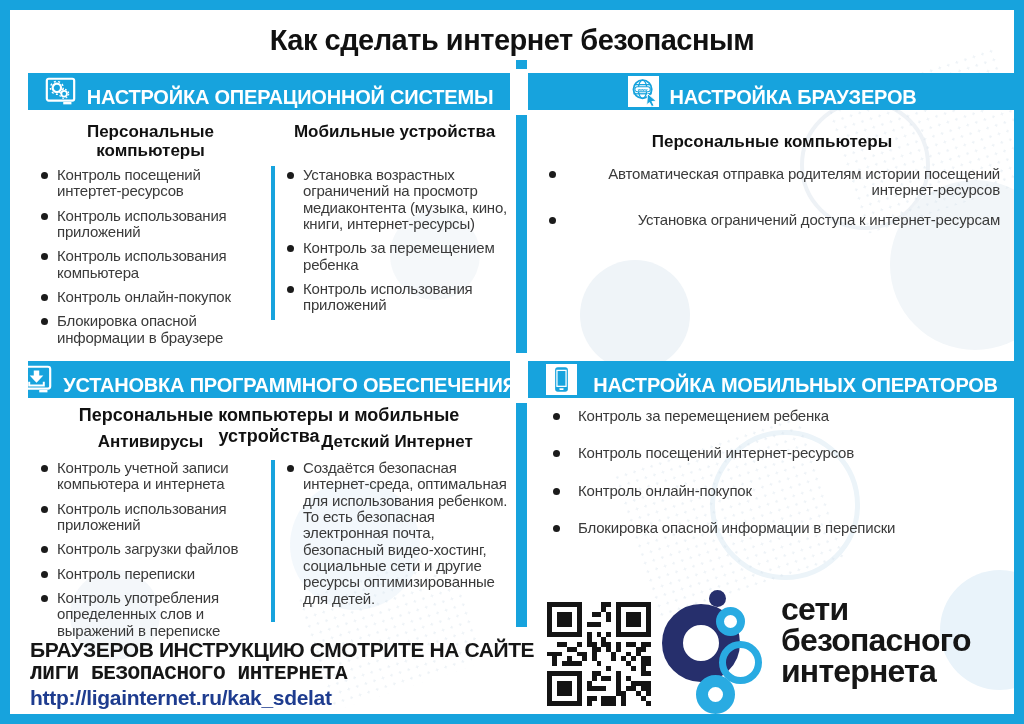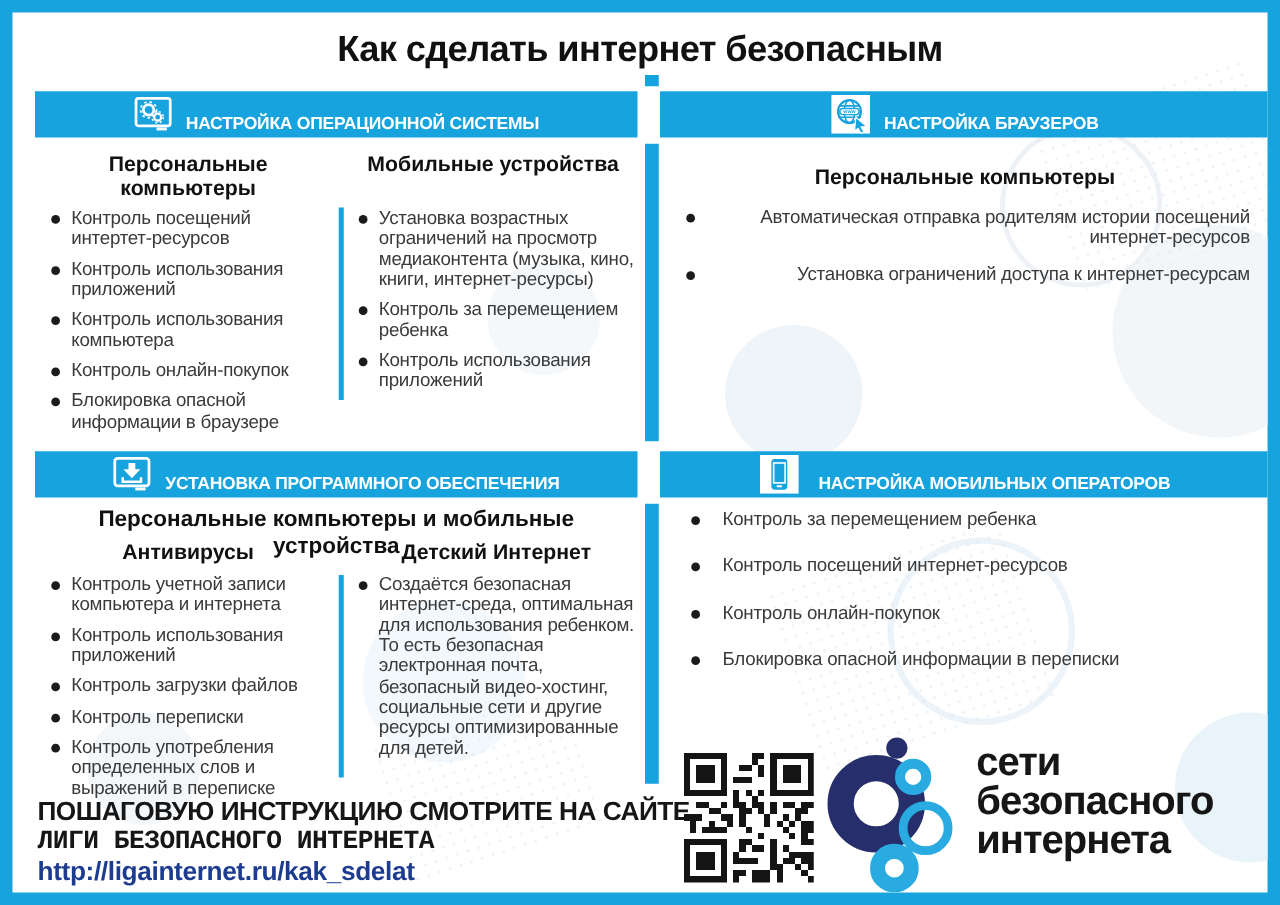--- a/index.html
+++ b/index.html
@@ -21,21 +21,21 @@
   .dots{position:absolute;pointer-events:none;opacity:.45;
     background-image:radial-gradient(circle,#d9e4ed 1.1px,transparent 1.3px);
     background-size:9px 9px;transform:rotate(-18deg);}
   .layer{position:absolute;inset:0;}
   
   .title{position:absolute;left:0;top:14px;width:100%;text-align:center;
     font-size:29px;font-weight:bold;color:var(--black);letter-spacing:-0.5px;}
   
   .bar{position:absolute;height:37px;background:var(--accent);
     display:flex;align-items:center;justify-content:center;gap:11px;}
-  .bar .hdr{color:#fff;font-weight:bold;font-size:14px;letter-spacing:-0.2px;white-space:nowrap;margin-top:12px;}
+  .bar .hdr{color:#fff;font-weight:bold;font-size:20px;letter-spacing:-0.2px;white-space:nowrap;margin-top:12px;}
   .bar svg{display:block;width:31px;height:31px;flex:0 0 auto;}
   #bar-os{left:18px;top:63px;width:482px;}
   #bar-br{left:518px;top:63px;width:488px;}
   #bar-sw{left:18px;top:351px;width:482px;}
   #bar-mo{left:518px;top:351px;width:488px;gap:16px;}
   
   .vdiv{position:absolute;background:var(--accent);}
   
   .colhead{position:absolute;text-align:center;font-weight:bold;color:var(--black);}
   .colhead.small{font-size:17px;line-height:1.12;}
@@ -164,21 +164,21 @@
     </svg>
     <span class="hdr">НАСТРОЙКА МОБИЛЬНЫХ ОПЕРАТОРОВ</span>
   </div>
   <ul class="blist spread" style="left:542px;top:398px;width:440px;">
       <li>Контроль за перемещением ребенка</li>
       <li>Контроль посещений интернет-ресурсов</li>
       <li>Контроль онлайн-покупок</li>
       <li>Блокировка опасной информации в переписки</li>
     </ul>
 
-  <div class="foot-line" style="top:628px;">ПОШАГОВУЮ ИНСТРУКЦИЮ СМОТРИТЕ НА САЙТЕ</div>
+  <div class="foot-line" style="top:628px;">БРАУЗЕРОВ ИНСТРУКЦИЮ СМОТРИТЕ НА САЙТЕ</div>
   <div class="foot-line" style="top:652px;font-family:Liberation Mono, monospace;">ЛИГИ БЕЗОПАСНОГО ИНТЕРНЕТА</div>
   <a class="foot-url" href="#" style="top:676px;">http://ligainternet.ru/kak_sdelat</a>
 
   <div class="qr"><svg viewBox="0 0 21 21" width="100%" height="100%" shape-rendering="crispEdges" fill="#141414">
         <rect x="0" y="0" width="1" height="1"></rect>
         <rect x="1" y="0" width="1" height="1"></rect>
         <rect x="2" y="0" width="1" height="1"></rect>
         <rect x="3" y="0" width="1" height="1"></rect>
         <rect x="4" y="0" width="1" height="1"></rect>
         <rect x="5" y="0" width="1" height="1"></rect>

